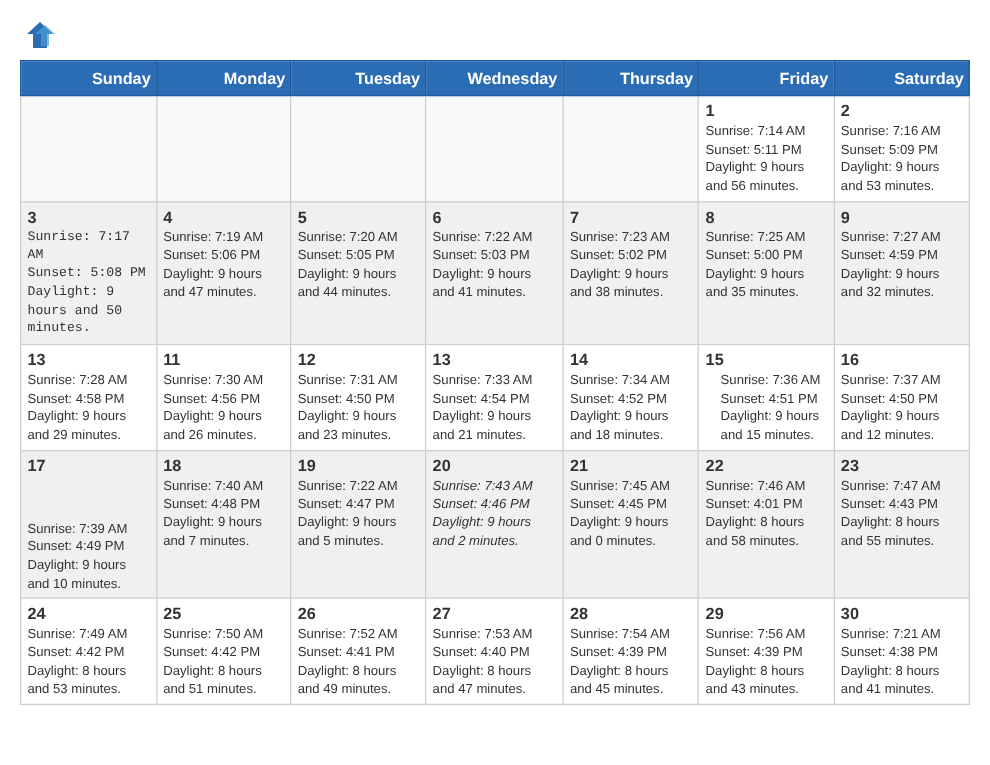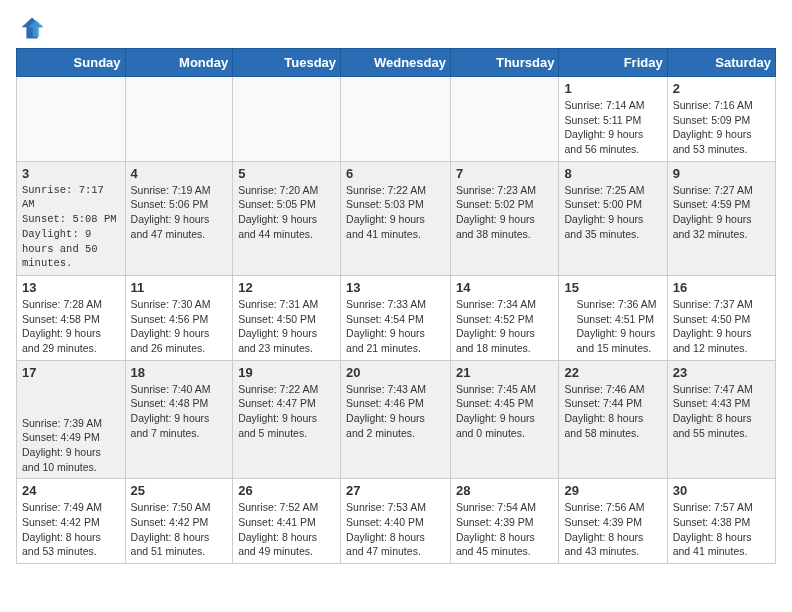--- a/index.html
+++ b/index.html
@@ -185,34 +185,34 @@
 Daylight: 9 hours and 7 minutes.</div>
           </td>
           <td class="shaded">
             <div class="day-num">19</div>
             <div class="day-info" style="white-space: pre-line;">Sunrise: 7:22 AM
 Sunset: 4:47 PM
 Daylight: 9 hours and 5 minutes.</div>
           </td>
           <td class="shaded">
             <div class="day-num">20</div>
-            <div class="day-info" style="white-space: pre-line;">Sunrise: 7:43 AM
+            <div class="day-info" style="white-space: pre-line; font-style: italic;">Sunrise: 7:43 AM
 Sunset: 4:46 PM
 Daylight: 9 hours and 2 minutes.</div>
           </td>
           <td class="shaded">
             <div class="day-num">21</div>
             <div class="day-info" style="white-space: pre-line;">Sunrise: 7:45 AM
 Sunset: 4:45 PM
 Daylight: 9 hours and 0 minutes.</div>
           </td>
           <td class="shaded">
             <div class="day-num">22</div>
             <div class="day-info" style="white-space: pre-line;">Sunrise: 7:46 AM
-Sunset: 7:44 PM
+Sunset: 4:01 PM
 Daylight: 8 hours and 58 minutes.</div>
           </td>
           <td class="shaded">
             <div class="day-num">23</div>
             <div class="day-info" style="white-space: pre-line;">Sunrise: 7:47 AM
 Sunset: 4:43 PM
 Daylight: 8 hours and 55 minutes.</div>
           </td>
         </tr>
         <tr class="week-row">
@@ -247,20 +247,20 @@
 Daylight: 8 hours and 45 minutes.</div>
           </td>
           <td>
             <div class="day-num">29</div>
             <div class="day-info" style="white-space: pre-line;">Sunrise: 7:56 AM
 Sunset: 4:39 PM
 Daylight: 8 hours and 43 minutes.</div>
           </td>
           <td>
             <div class="day-num">30</div>
-            <div class="day-info" style="white-space: pre-line;">Sunrise: 7:57 AM
+            <div class="day-info" style="white-space: pre-line;">Sunrise: 7:21 AM
 Sunset: 4:38 PM
 Daylight: 8 hours and 41 minutes.</div>
           </td>
         </tr>
       </tbody>
   </table>
 </div>
 
 </body></html>

